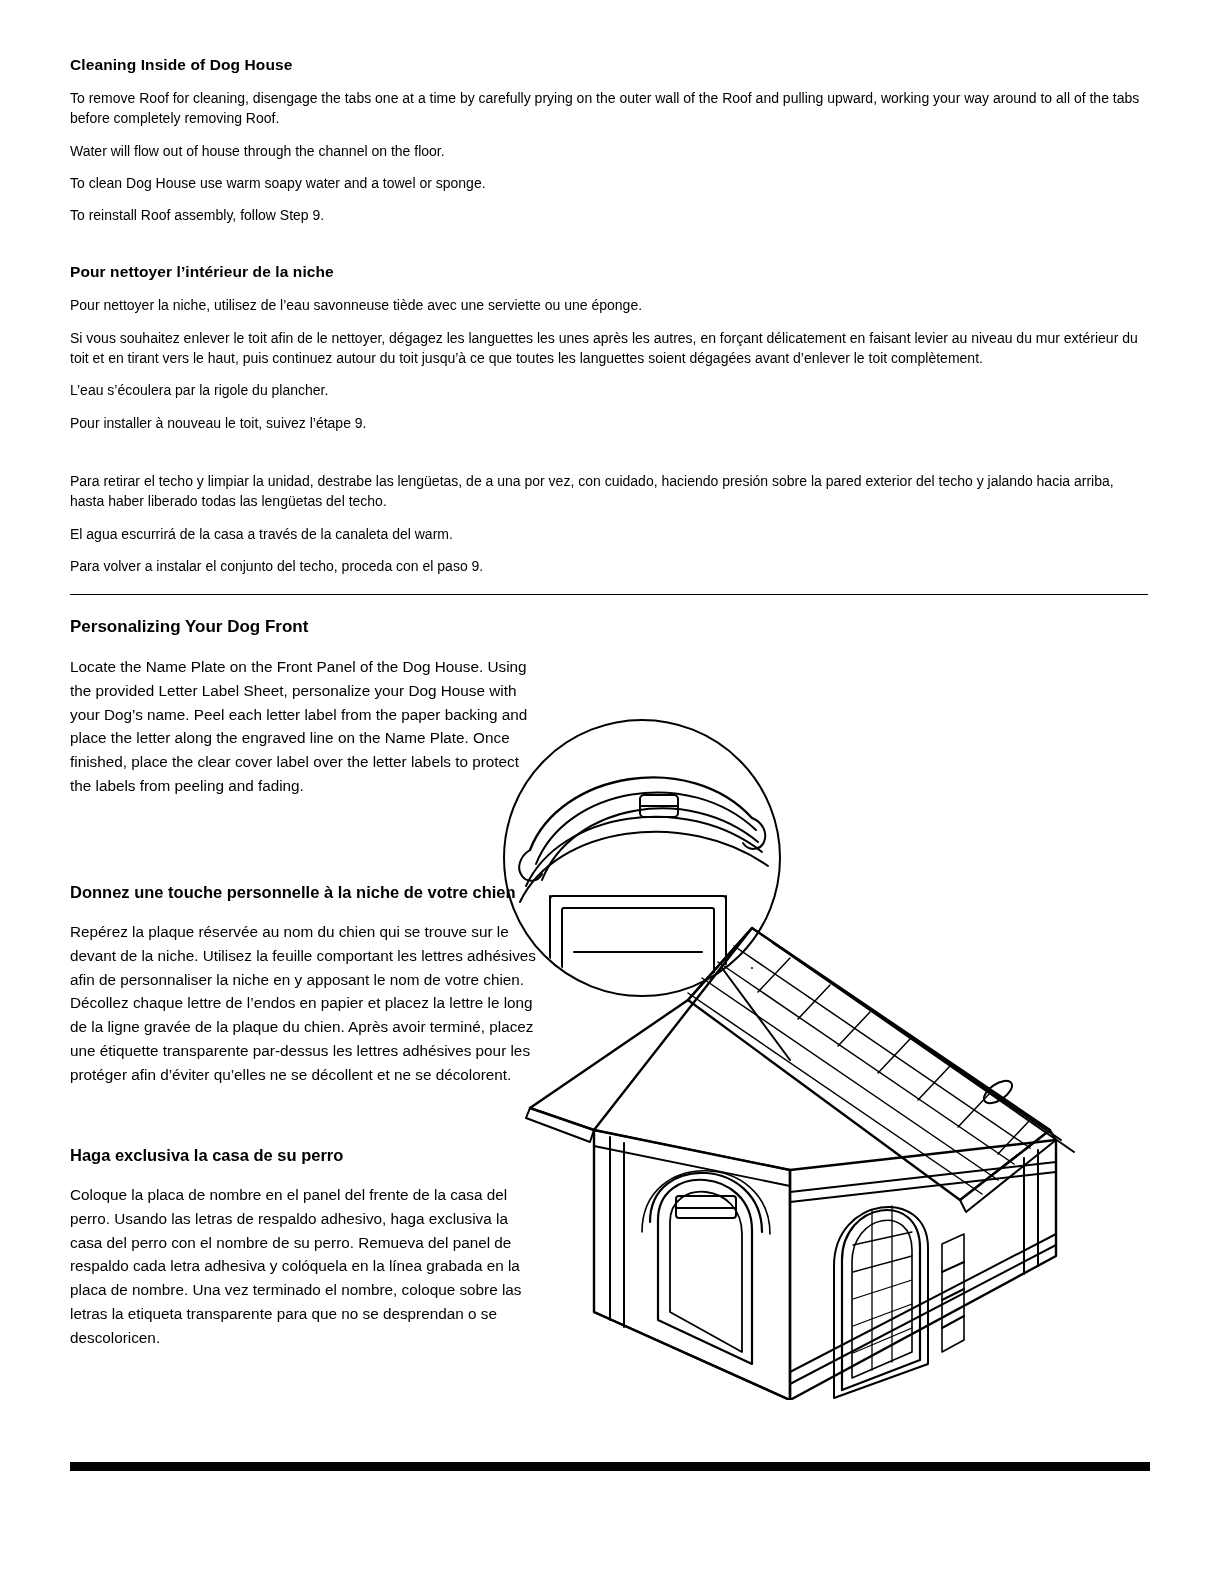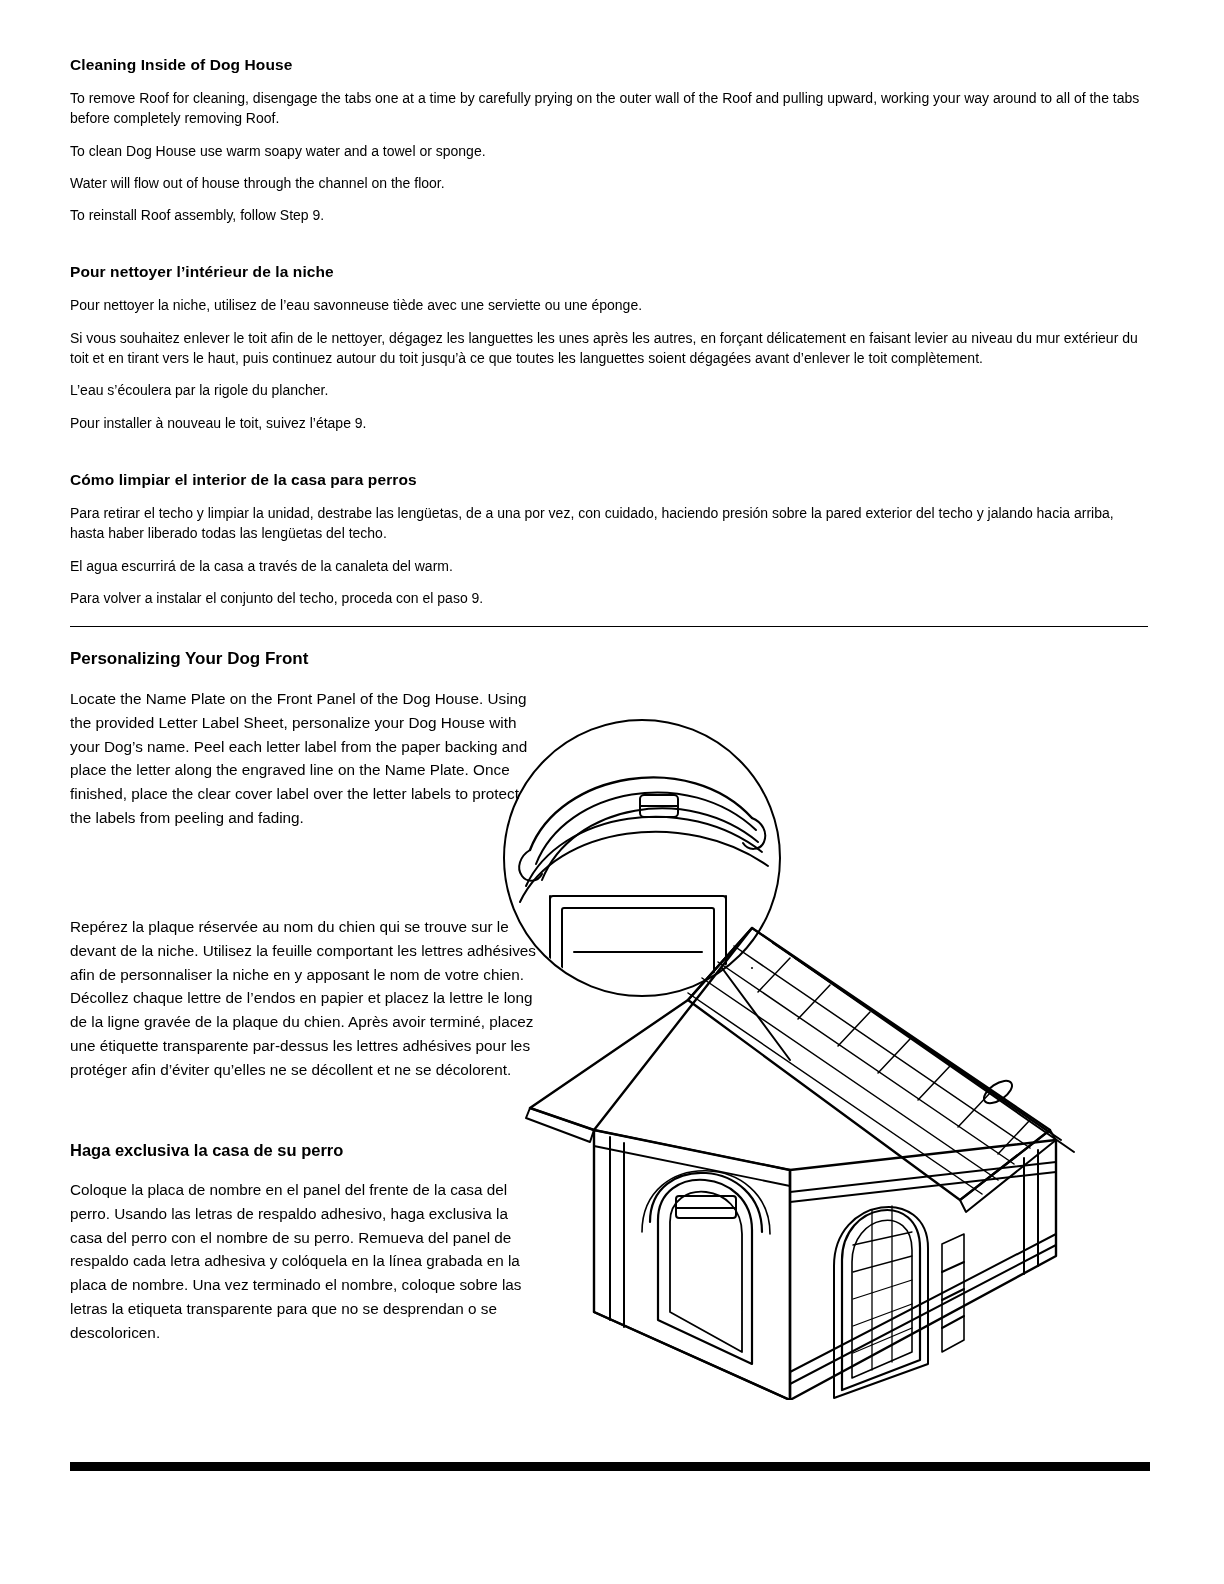--- a/index.html
+++ b/index.html
@@ -99,50 +99,50 @@
 </style>
 </head>
 <body>
 
 <div class="page">
 
   <div class="content">
 
     <h3 class="sec-head">Cleaning Inside of Dog House</h3>
     <p class="body">To remove Roof for cleaning, disengage the tabs one at a time by carefully prying on the outer wall of the Roof and pulling upward, working your way around to all of the tabs before completely removing Roof.</p>
+    <p class="body">Water will flow out of house through the channel on the floor.</p>
     <p class="body">To clean Dog House use warm soapy water and a towel or sponge.</p>
-    <p class="body">Water will flow out of house through the channel on the floor.</p>
     <p class="body">To reinstall Roof assembly, follow Step 9.</p>
 
     <div class="block-gap"></div>
 
     <h3 class="sec-head">Pour nettoyer l’intérieur de la niche</h3>
     <p class="body">Pour nettoyer la niche, utilisez de l’eau savonneuse tiède avec une serviette ou une éponge.</p>
     <p class="body">Si vous souhaitez enlever le toit afin de le nettoyer, dégagez les languettes les unes après les autres, en forçant délicatement en faisant levier au niveau du mur extérieur du toit et en tirant vers le haut, puis continuez autour du toit jusqu’à ce que toutes les languettes soient dégagées avant d’enlever le toit complètement.</p>
     <p class="body">L’eau s’écoulera par la rigole du plancher.</p>
     <p class="body">Pour installer à nouveau le toit, suivez l’étape 9.</p>
 
     <div class="block-gap"></div>
 
-    <h3 class="sec-head">Cómo limpiar el interior de la casa para perros</h3>
     <p class="body">Para retirar el techo y limpiar la unidad, destrabe las lengüetas, de a una por vez, con cuidado, haciendo presión sobre la pared exterior del techo y jalando hacia arriba, hasta haber liberado todas las lengüetas del techo.</p>
     <p class="body">El agua escurrirá de la casa a través de la canaleta del warm.</p>
     <p class="body">Para volver a instalar el conjunto del techo, proceda con el paso 9.</p>
 
     <hr class="rule">
 
     <div class="lower">
 
       <div class="left-col">
 
         <h3 class="sec-head2">Personalizing Your Dog Front</h3>
         <p class="body2">Locate the Name Plate on the Front Panel of the Dog House. Using the provided Letter Label Sheet, personalize your Dog House with your Dog’s name.  Peel each letter label from the paper backing and place the letter along the engraved line on the Name Plate.  Once finished, place the clear cover label over the letter labels to protect the labels from peeling and fading.</p>
 
         <div class="spacer-a"></div>
 
+        <h3 class="sec-head3">Donnez une touche personnelle à la niche de votre chien</h3>
         <p class="body2">Repérez la plaque réservée au nom du chien qui se trouve sur le devant de la niche. Utilisez la feuille comportant les lettres adhésives afin de personnaliser la niche en y apposant le nom de votre chien. Décollez chaque lettre de l’endos en papier et placez la lettre le long de la ligne gravée de la plaque du chien. Après avoir terminé, placez une étiquette transparente par-dessus les lettres adhésives pour les protéger afin d’éviter qu’elles ne se décollent et ne se décolorent.</p>
 
         <div class="spacer-b"></div>
 
         <h3 class="sec-head3">Haga exclusiva la casa de su perro</h3>
         <p class="body2">Coloque la placa de nombre en el panel del frente de la casa del perro. Usando las letras de respaldo adhesivo, haga exclusiva la casa del perro con el nombre de su perro. Remueva del panel de respaldo cada letra adhesiva y colóquela en la línea grabada en la placa de nombre. Una vez terminado el nombre, coloque sobre las letras la etiqueta transparente para que no se desprendan o se descoloricen.</p>
 
       </div>
     </div>
   </div>

